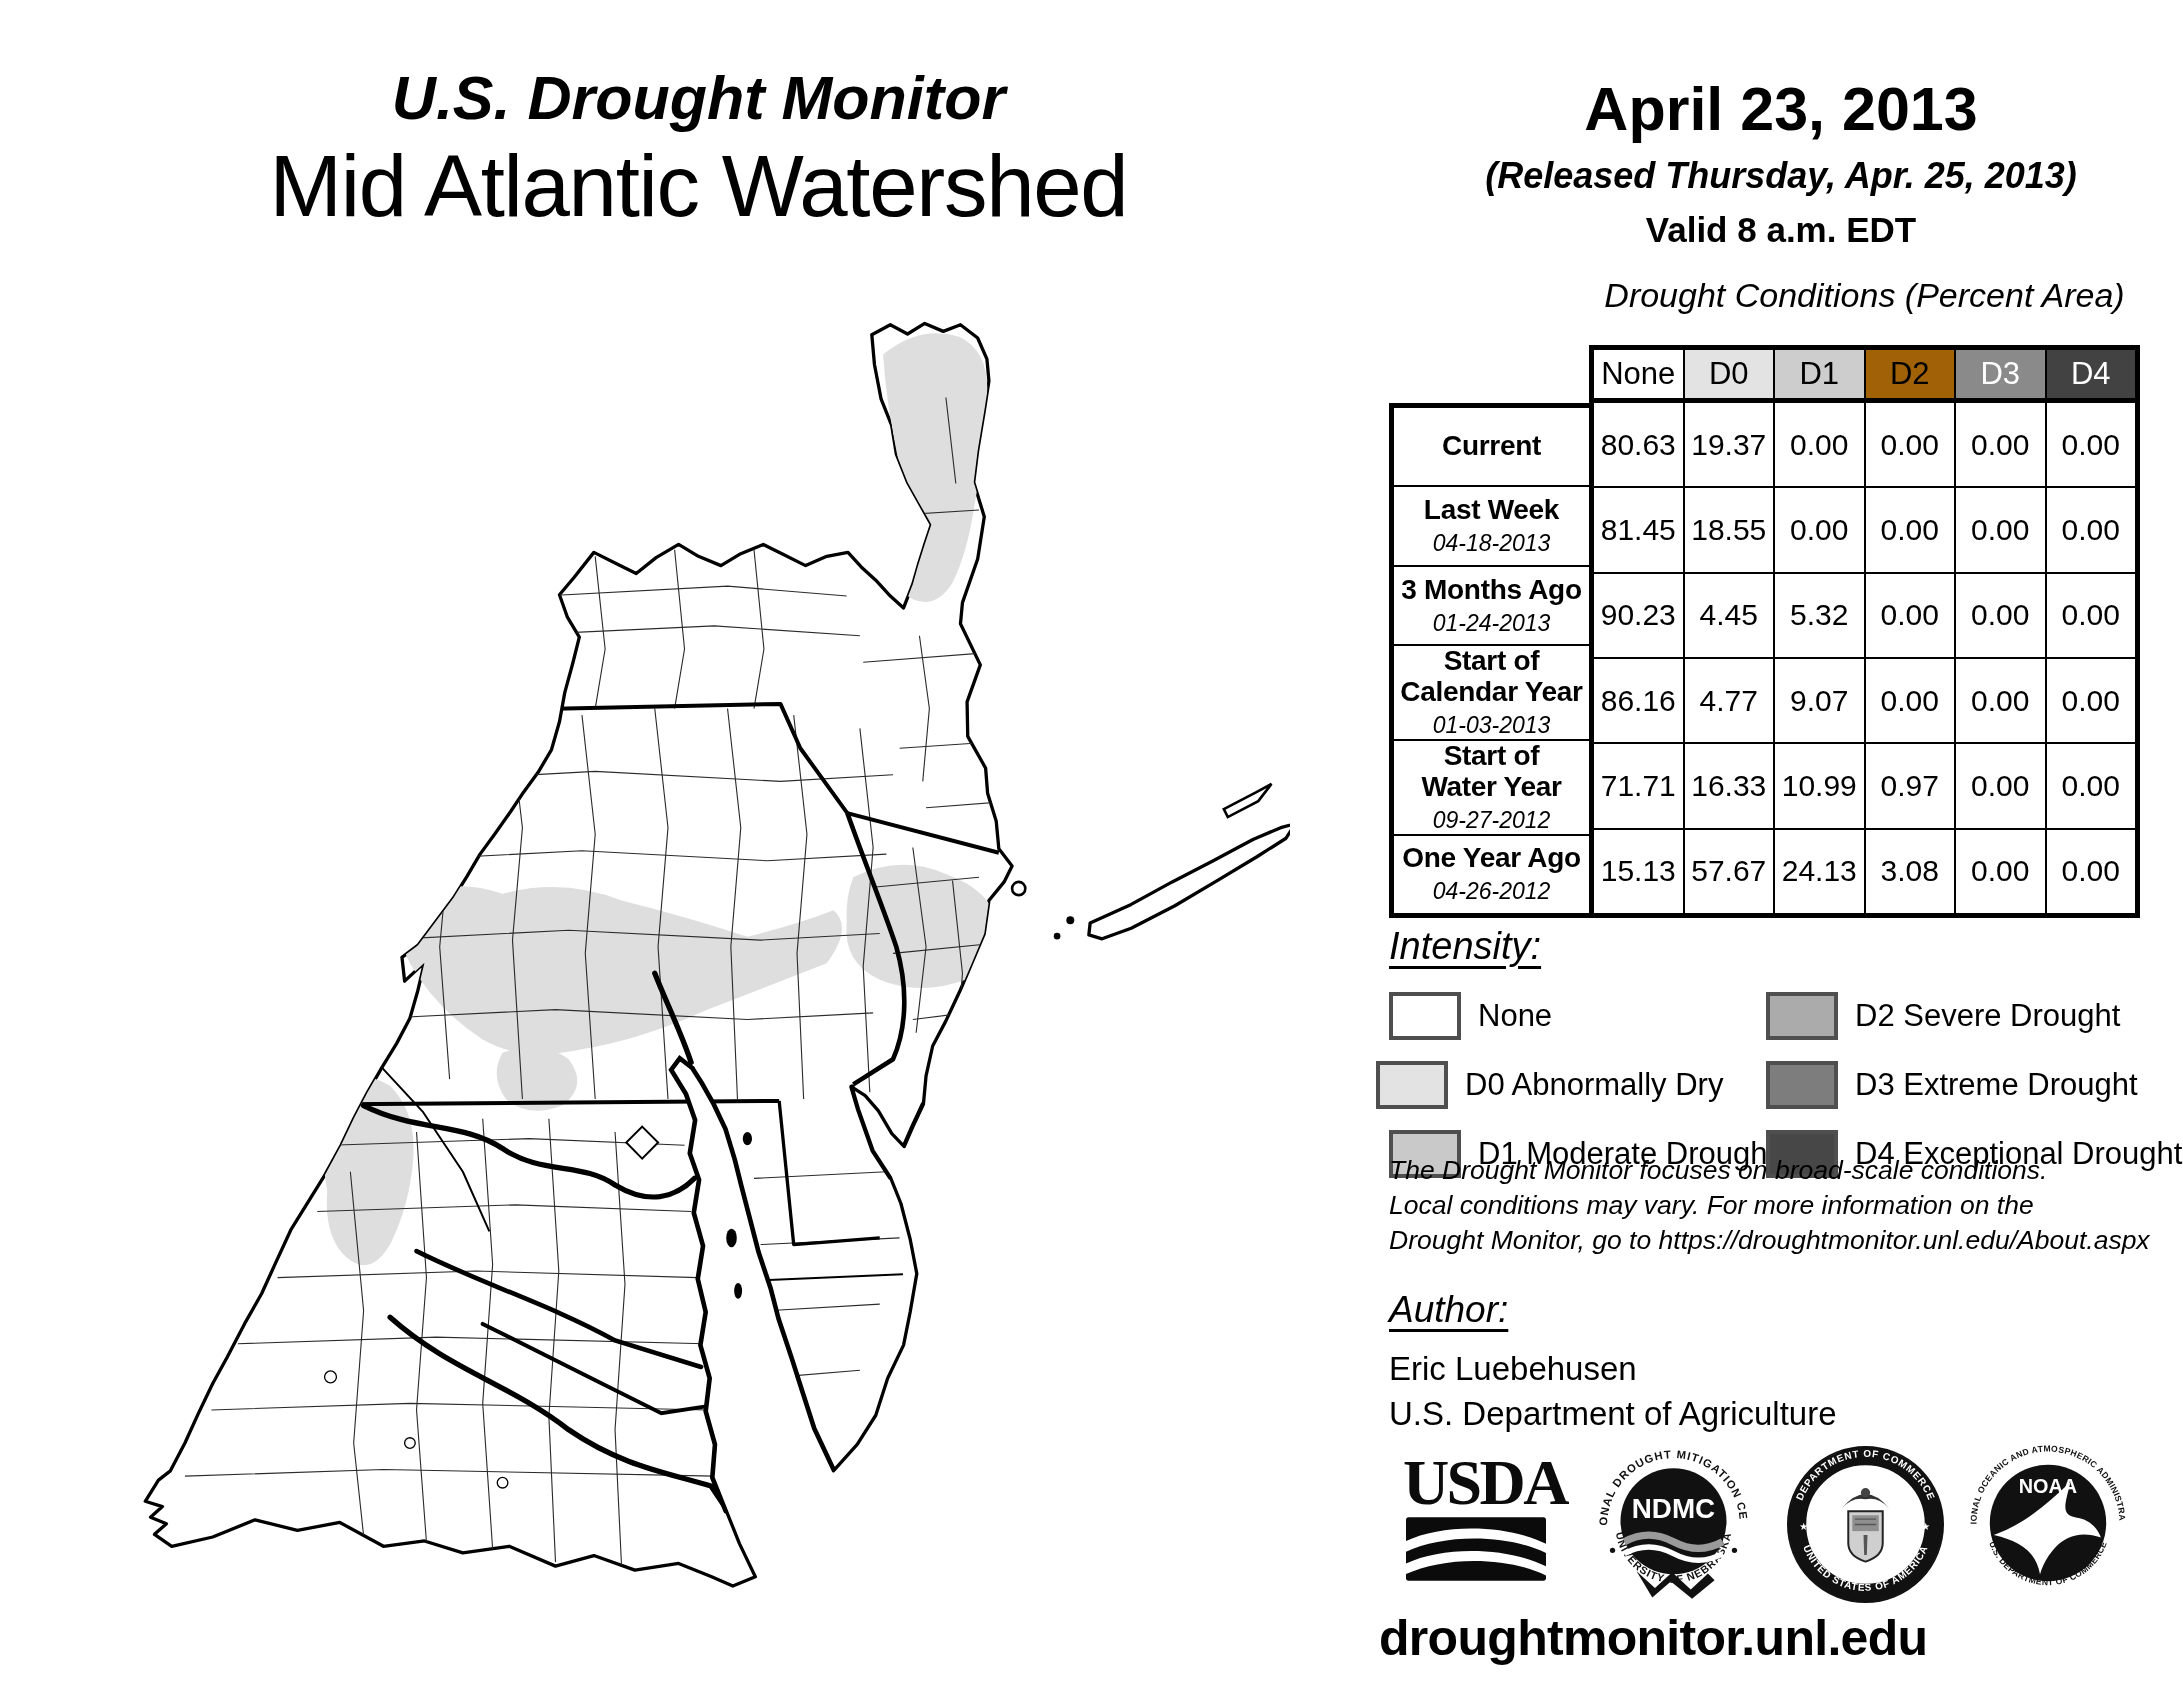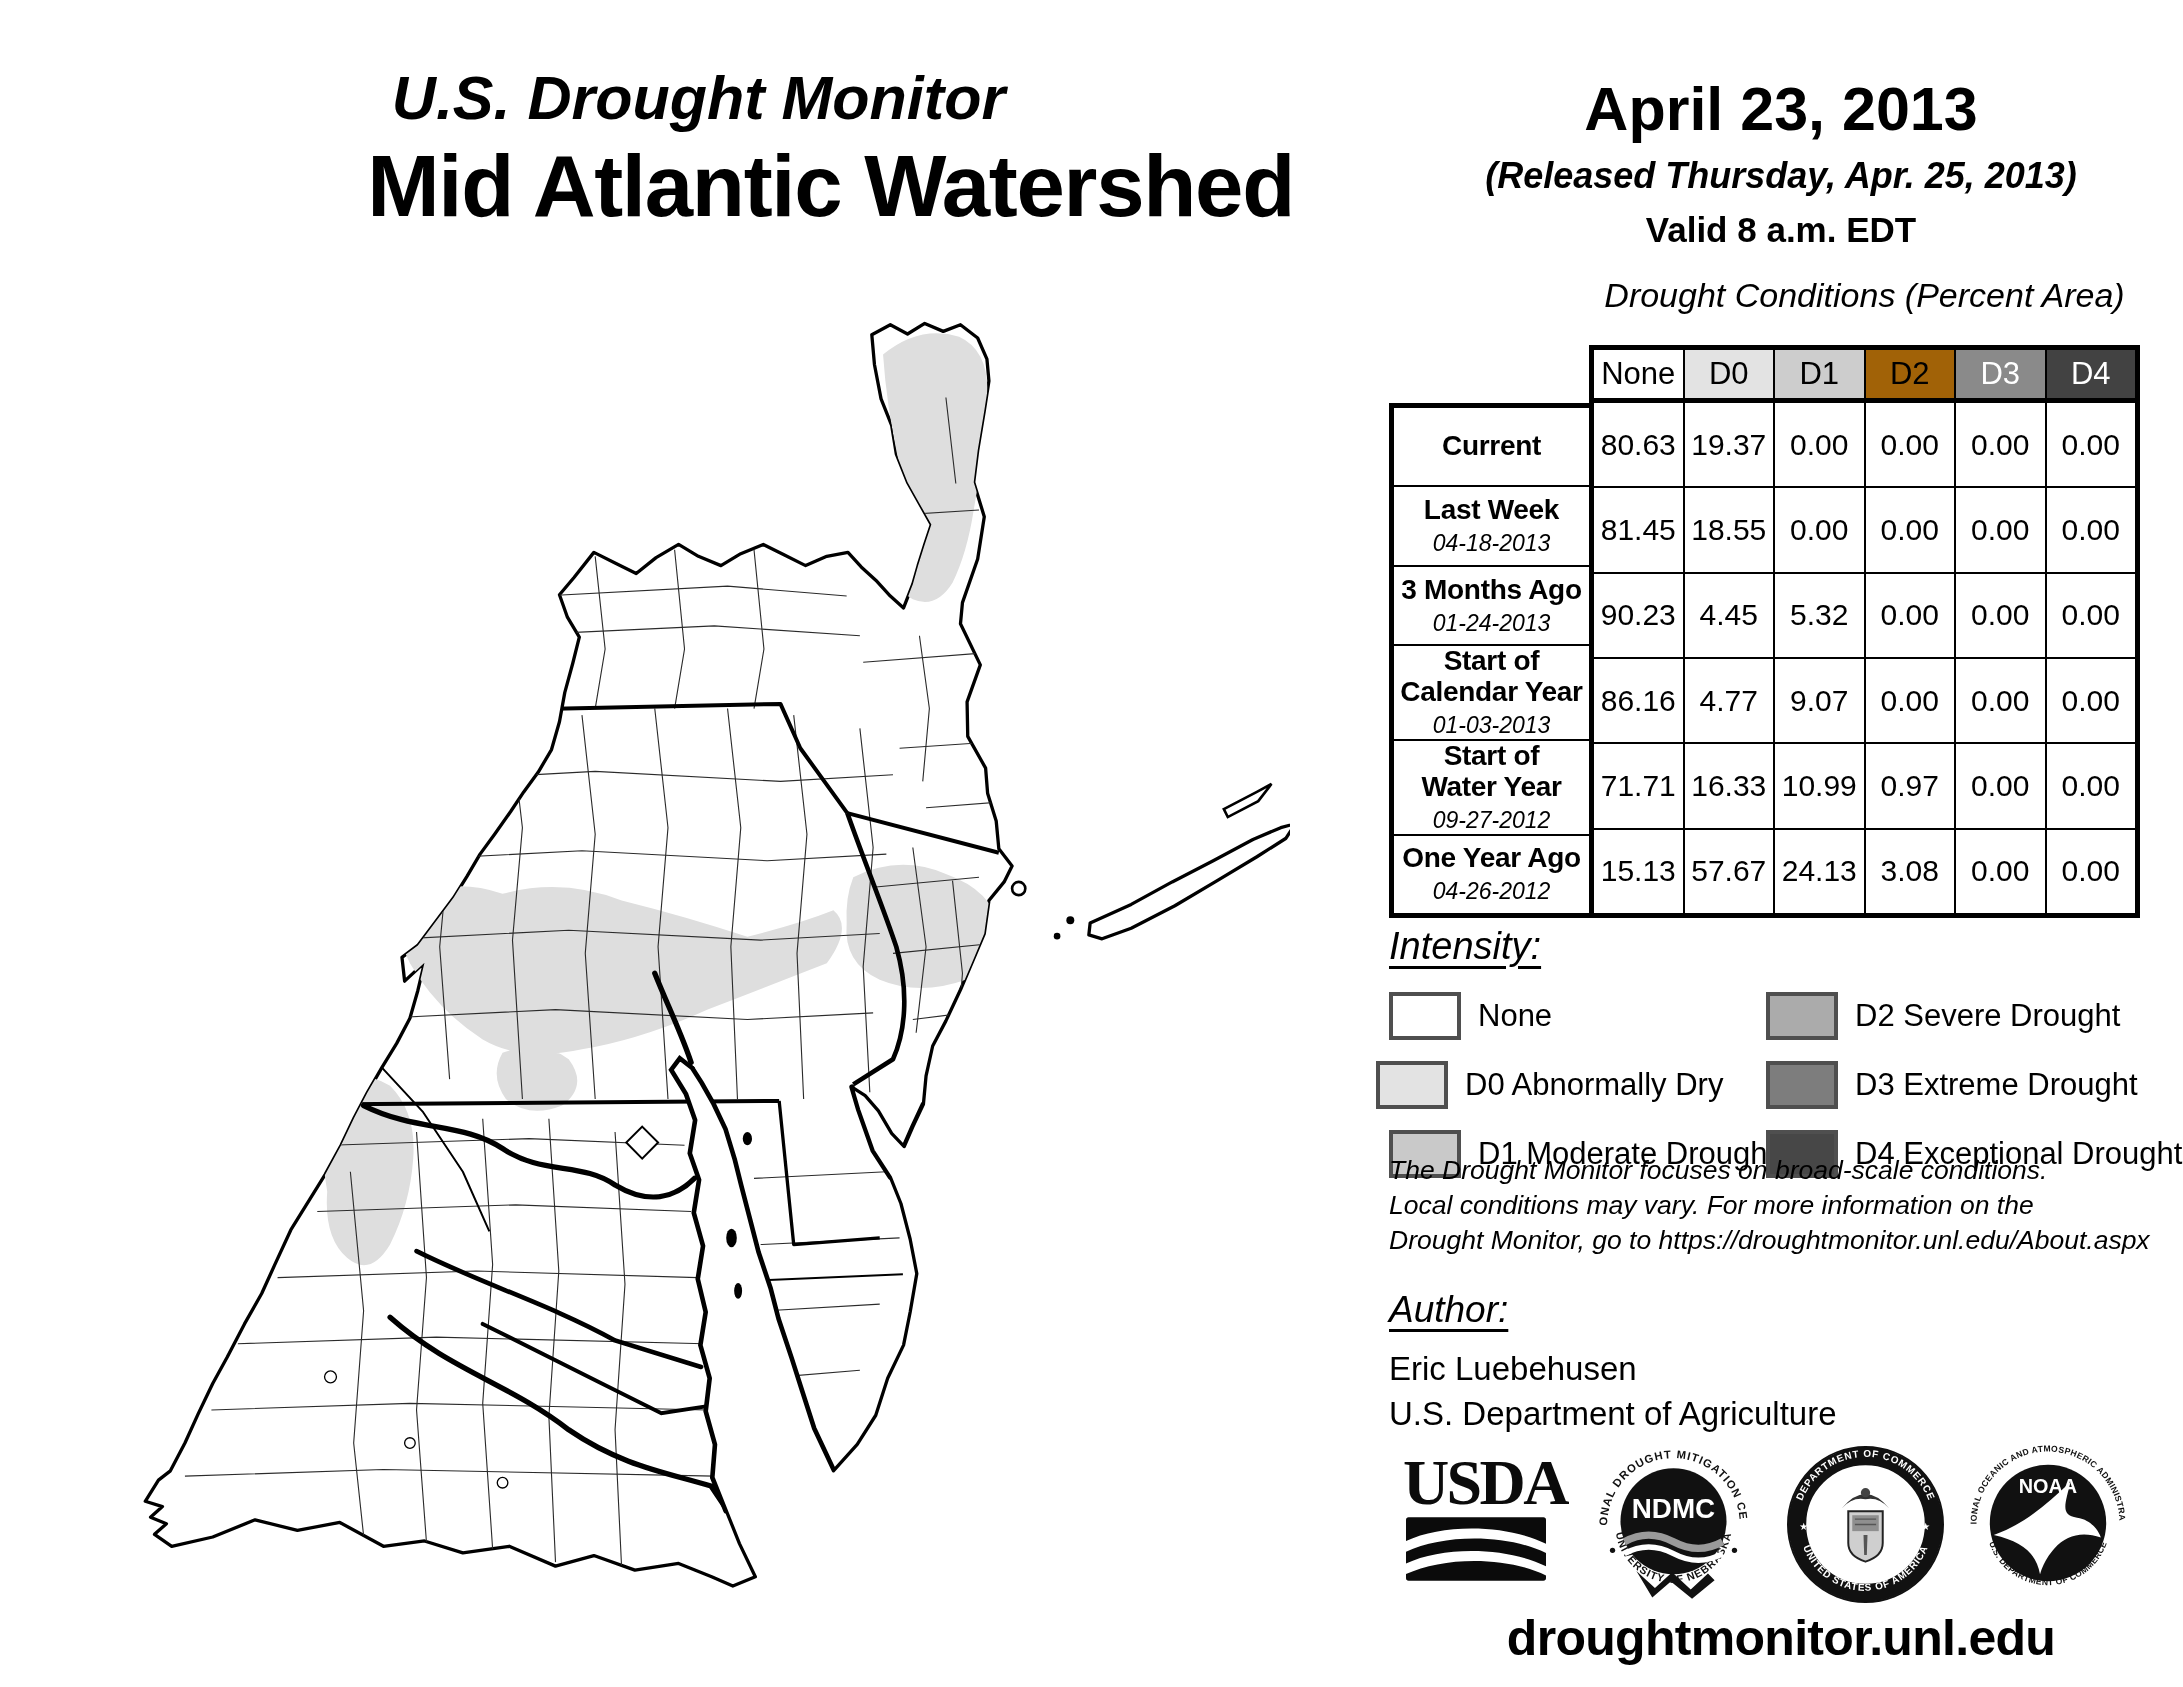--- a/index.html
+++ b/index.html
@@ -3,22 +3,22 @@
 <meta charset="utf-8">
 <style>
   * { margin:0; padding:0; box-sizing:border-box; }
   html,body { background:#ffffff; }
   body { font-family:"Liberation Sans", sans-serif; color:#000; }
   #page { position:relative; width:2183px; height:1687px; background:#fff; overflow:hidden; }
 
   
   .kicker { position:absolute; left:136px; top:63px; width:1125px; text-align:center;
             font-size:61px; font-weight:bold; font-style:italic; letter-spacing:0; }
-  .main-title { position:absolute; left:103px; top:136px; width:1191px; text-align:right;
-            font-size:87px; font-weight:bold; letter-spacing:-1.3px; }
+  .main-title { position:absolute; left:103px; top:136px; width:1191px; text-align:center;
+            font-size:87px; font-weight:normal; letter-spacing:-1.3px; }
 
   .date-block { position:absolute; left:1379px; top:74px; width:804px; text-align:center; }
   .date-line  { font-size:61px; font-weight:bold; }
   .released-line { font-size:36px; font-weight:bold; font-style:italic; margin-top:10.6px; }
   .valid-line { font-size:35px; font-weight:bold; margin-top:13.2px; }
 
   
   .table-title { position:absolute; left:1589px; top:270px; width:551px; text-align:center;
                  font-size:34px; font-style:italic;margin-top:6px; }
   .tbl-header { position:absolute; left:1589px; top:345px; width:551px; height:58px;
@@ -60,21 +60,21 @@
                     text-decoration:underline; text-underline-offset:6.6px; }
   .author-name { position:absolute; left:1389px; top:1350px; font-size:33px; }
   .author-org  { position:absolute; left:1389px; top:1395px; font-size:33px; }
 
   
   .usda { position:absolute; left:1403px; top:1454px; width:146px; text-align:center; }
   .usda-text { font-family:"Liberation Serif", serif; font-weight:bold; font-size:64px;
                letter-spacing:-2.6px; line-height:0.92; color:#0b0b0b; }
   .usda-block { margin-top:4px; }
   .logo-svg { position:absolute; }
-  .url-line { position:absolute; left:1379px; top:1609px; width:804px; text-align:center;
+  .url-line { position:absolute; left:1379px; top:1609px; width:804px; text-align:left;
               font-size:50px; font-weight:bold; letter-spacing:-0.7px; }
 
   
   .map-svg { position:absolute; left:132px; top:318px; }
 </style>
 </head>
 <body>
 
 <div id="page">
 

